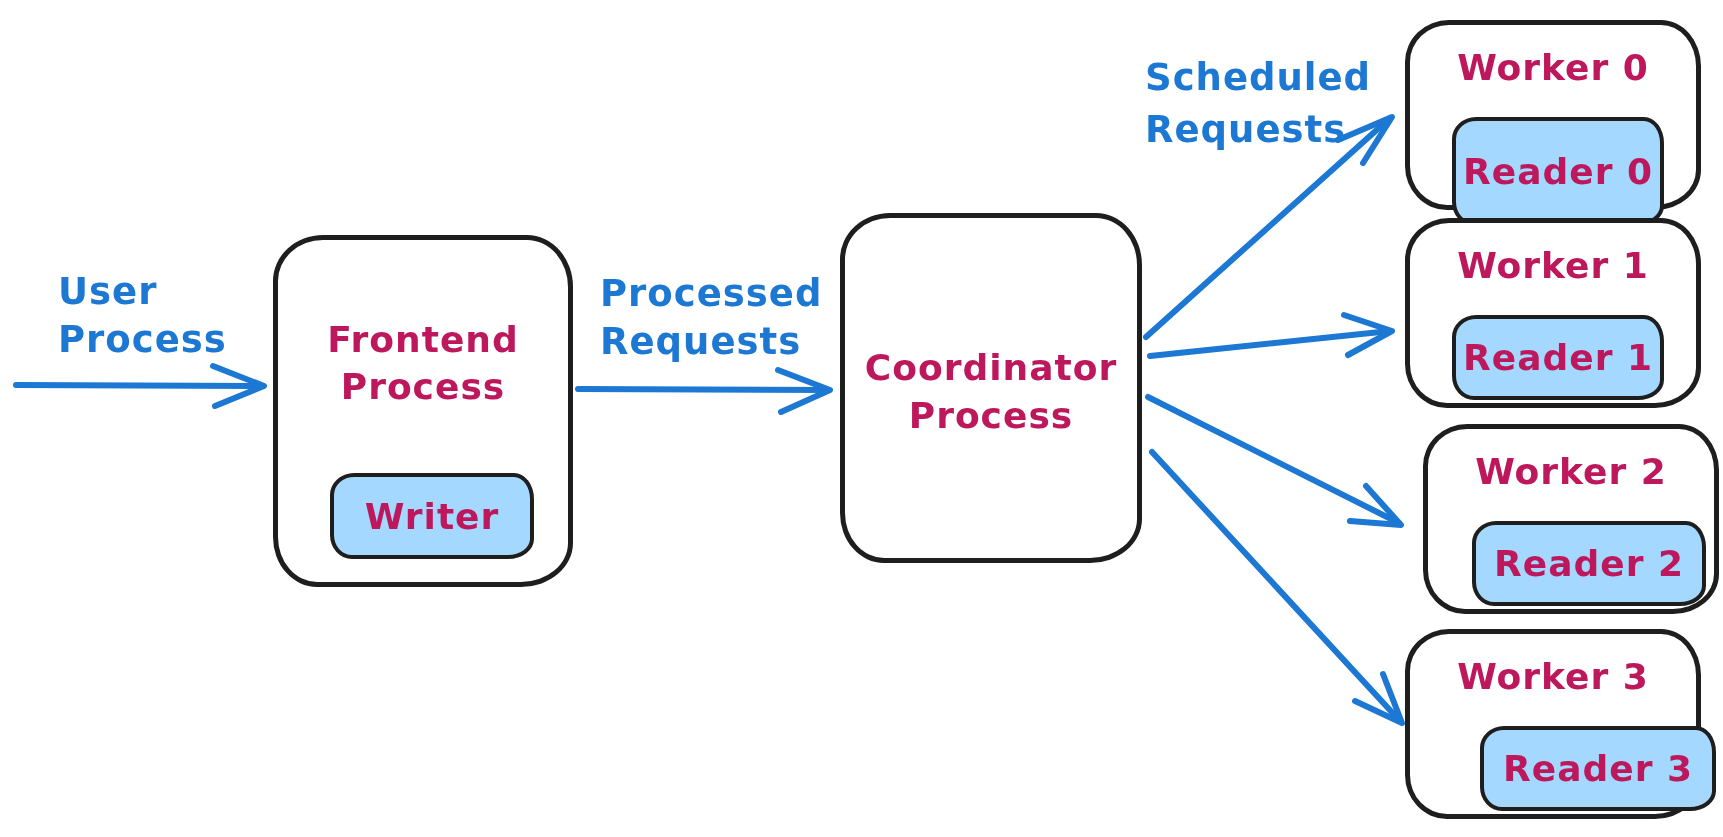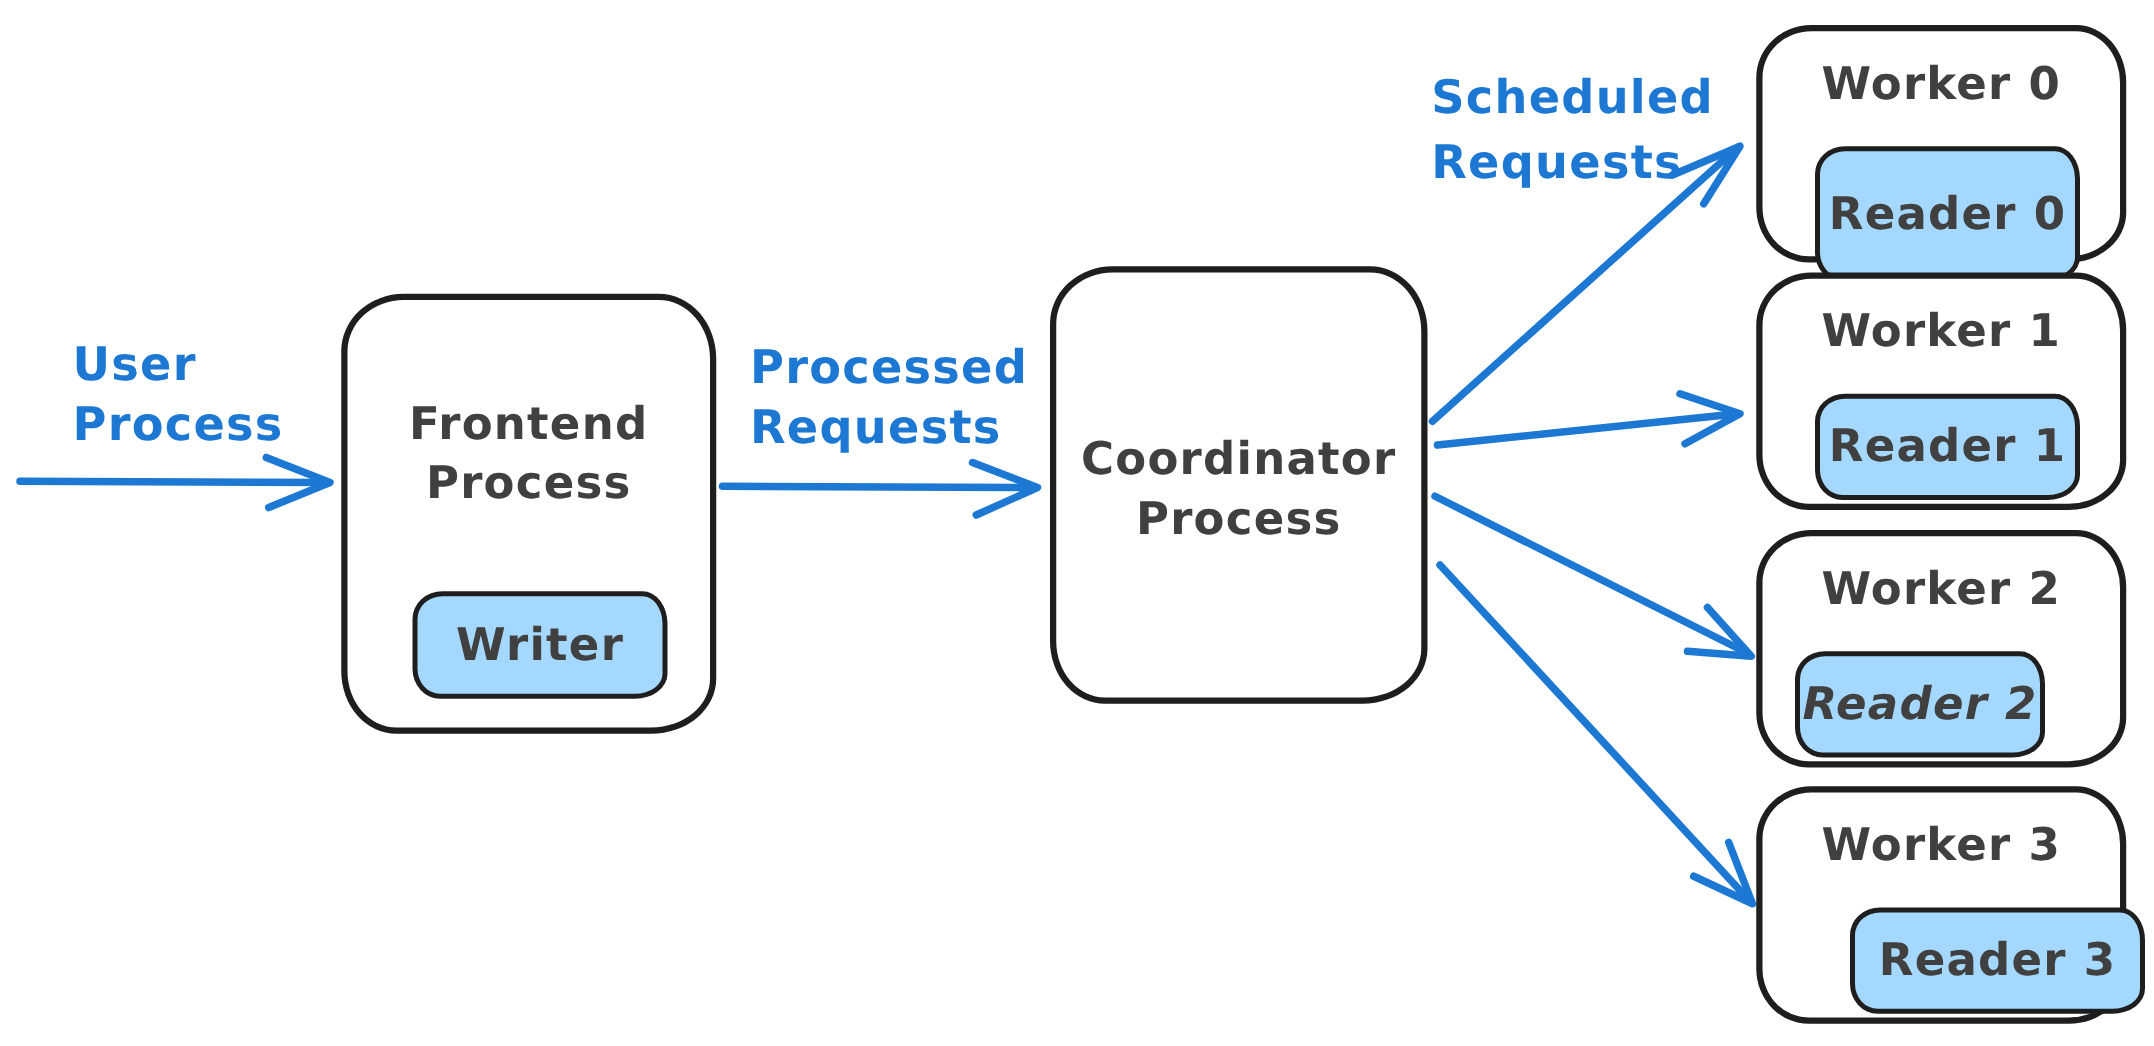--- a/index.html
+++ b/index.html
@@ -56,21 +56,21 @@
     position: absolute;
     box-sizing: border-box;
     background: #a5d8ff;
     border: 4px solid #1e1e1e;
     border-radius: 24px 20px 26px 22px / 22px 26px 20px 24px;
     display: flex;
     align-items: center;
     justify-content: center;
   }
   .box-title {
-    color: #404040;
+    color: #be185d;
     font-size: 36px;
     font-weight: 600;
     letter-spacing: 1px;
     text-align: center;
     line-height: 47px;
     white-space: nowrap;
   }
   .inner-box .box-title {
     line-height: normal;
   }
@@ -153,23 +153,23 @@
     </div>
   </div>
 
   <div class="box worker-box" style="top:218px;">
     <div class="box-title worker-title">Worker 1</div>
     <div class="inner-box" style="left:42px; top:92px; width:212px; height:85px;">
       <span class="box-title">Reader 1</span>
     </div>
   </div>
 
-  <div class="box worker-box" style="top:424px;">
+  <div class="box worker-box" style="top:424px;margin-left:18px;">
     <div class="box-title worker-title">Worker 2</div>
-    <div class="inner-box" style="left:26px; top:92px; width:200px; height:85px;font-style:italic;">
+    <div class="inner-box" style="left:44px; top:92px; width:234px; height:85px;">
       <span class="box-title">Reader 2</span>
     </div>
   </div>
 
   <div class="box worker-box" style="top:629px;">
     <div class="box-title worker-title">Worker 3</div>
     <div class="inner-box" style="left:42px; top:92px; width:236px; height:85px;margin-left:28px;">
       <span class="box-title">Reader 3</span>
     </div>
   </div>

